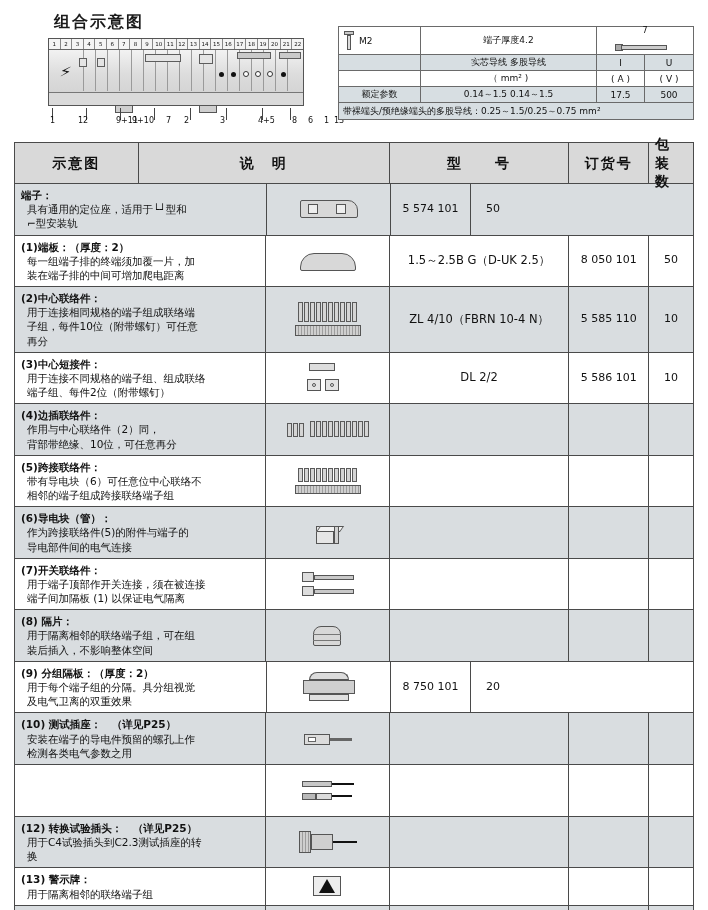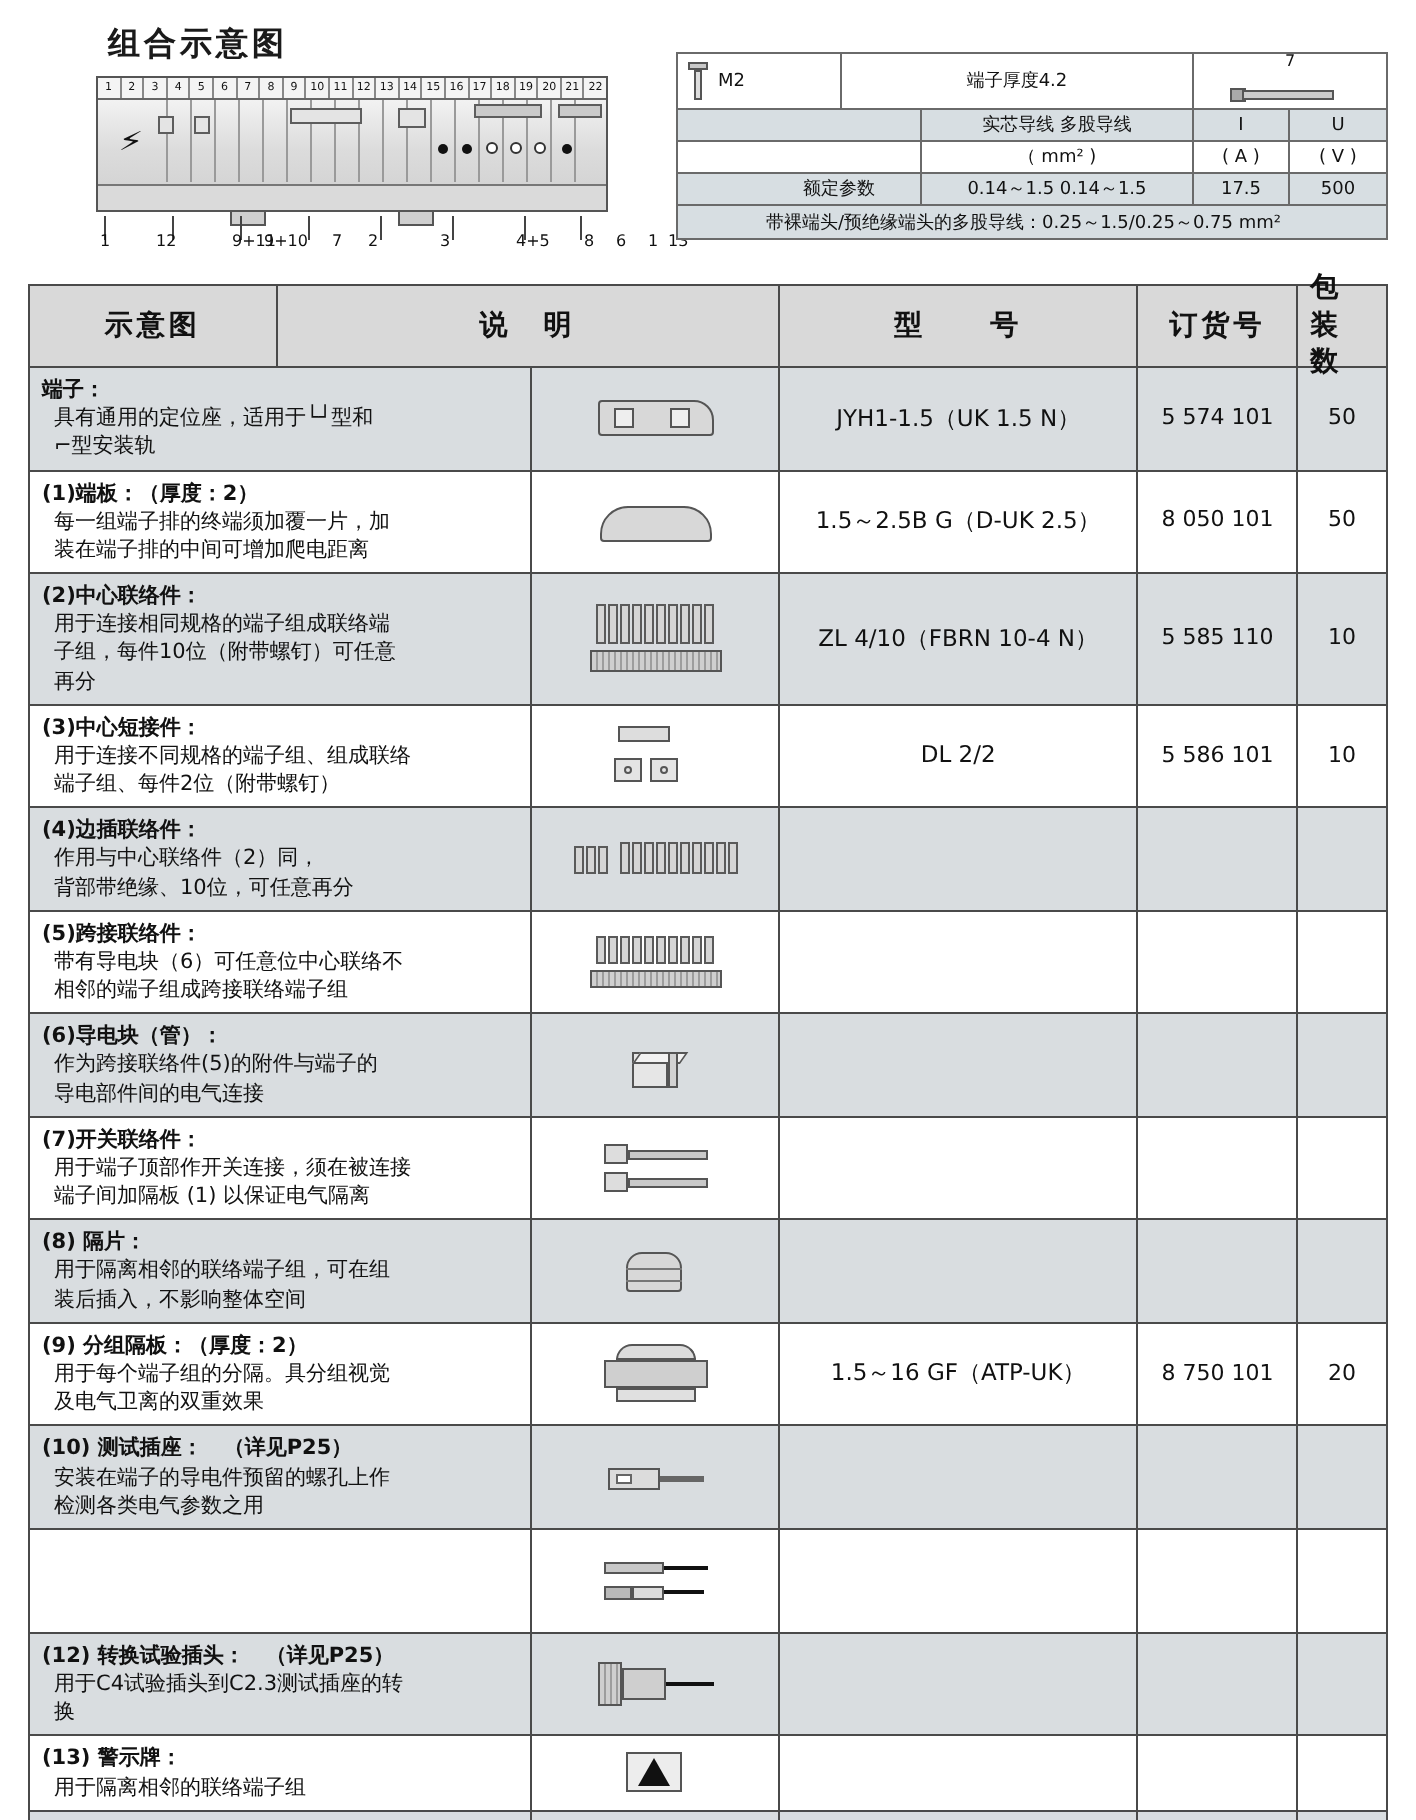--- a/index.html
+++ b/index.html
@@ -133,21 +133,21 @@
     padding: 2px 3px;
     display: flex; align-items: center; justify-content: center;
     text-align: center;
   }
   .tr-cell:last-child { border-right: none; }
   .tr-head { height: 28px; }
   .tr-h-pic { width: 82px; justify-content: flex-start; padding-left: 4px; }
   .tr-h-mid { flex: 1; }
   .tr-h-right { width: 96px; }
   .shaded { background: #d7dee2; }
-  .tr-sub { height: 16px; padding-left: 40px; }
+  .tr-sub { height: 16px; }
   .tr-w1 { width: 82px; }
   .tr-w2 { flex: 1; }
   .tr-w3 { width: 48px; }
   .tr-w4 { width: 48px; }
   .screw-icon {
     display: inline-block;
     position: relative;
     width: 12px; height: 20px;
     margin-right: 4px;
   }
@@ -398,21 +398,20 @@
         <div class="desc-body" style="white-space:pre-line;padding-left:6px;">具有通用的定位座，适用于└┘型和
 ⌐型安装轨</div>
       </div>
       <div class="mcell c-pic">
         <div class="pic" style="width:70px;height:30px;">
           <div class="pic-box" style="position:absolute;left:6px;top:6px;width:58px;height:18px;border-radius:2px 10px 2px 2px;"></div>
           <div style="position:absolute;left:14px;top:10px;width:10px;height:10px;border:1px solid #555;background:#eee;"></div>
           <div style="position:absolute;left:42px;top:10px;width:10px;height:10px;border:1px solid #555;background:#eee;"></div>
         </div>
       </div>
-      <div class="mcell c-model">JYH1-1.5（UK 1.5 N）</div>
       <div class="mcell c-order">5 574 101</div>
       <div class="mcell c-pack">50</div>
     </div>
 
     <div class="mrow row-white">
       <div class="mcell c-desc">
         <div class="title-b">(1)端板：（厚度：2）</div>
         <div class="desc-body" style="white-space:pre-line;padding-left:6px;">每一组端子排的终端须加覆一片，加
 装在端子排的中间可增加爬电距离</div>
       </div>
@@ -600,21 +599,20 @@
         <div class="desc-body" style="white-space:pre-line;padding-left:6px;">用于每个端子组的分隔。具分组视觉
 及电气卫离的双重效果</div>
       </div>
       <div class="mcell c-pic">
         <div class="pic" style="width:56px;height:34px;">
           <div style="position:absolute;left:8px;top:2px;width:40px;height:8px;border:1px solid #555;background:#dcdcdc;border-radius:10px 10px 0 0;"></div>
           <div style="position:absolute;left:2px;top:10px;width:52px;height:14px;border:1px solid #555;background:#cfcfcf;"></div>
           <div style="position:absolute;left:8px;top:24px;width:40px;height:7px;border:1px solid #555;background:#e0e0e0;"></div>
         </div>
       </div>
-      <div class="mcell c-model">1.5～16 GF（ATP-UK）</div>
       <div class="mcell c-order">8 750 101</div>
       <div class="mcell c-pack">20</div>
     </div>
 
     <div class="mrow row-shade">
       <div class="mcell c-desc">
         <div class="title-b">(10) 测试插座：　（详见P25）</div>
         <div class="desc-body" style="white-space:pre-line;padding-left:6px;">安装在端子的导电件预留的螺孔上作
 检测各类电气参数之用</div>
       </div>

